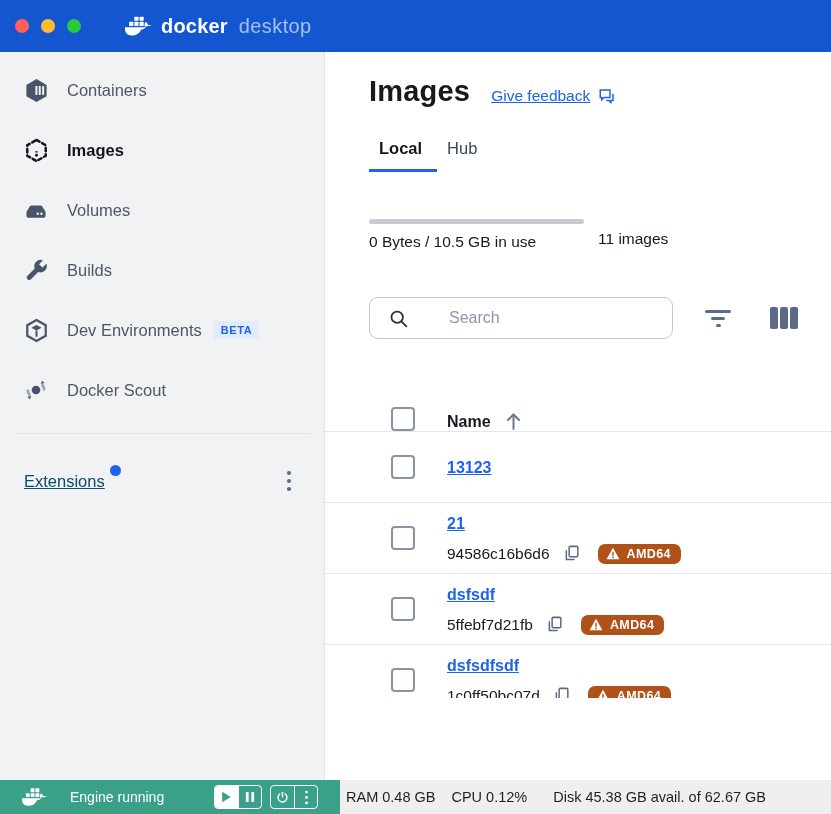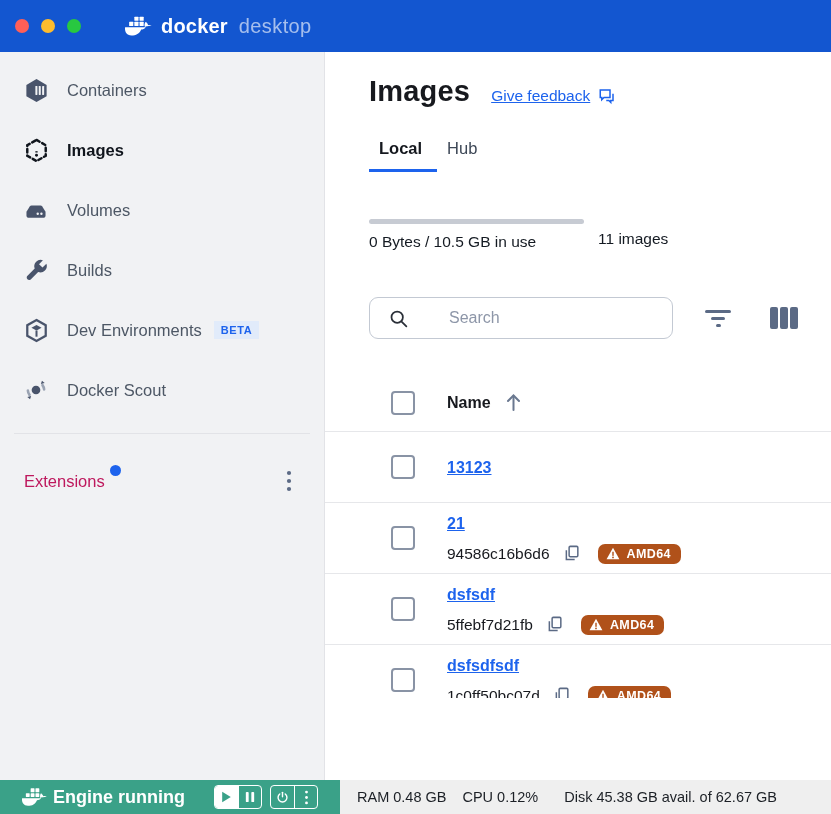--- a/index.html
+++ b/index.html
@@ -22,21 +22,21 @@
 
   
   .sidebar { width:325px; flex:0 0 auto; background:#f1f2f4; border-right:1px solid #e2e3e7; padding-top:8px; position:relative; }
   .nav-item { height:60px; display:flex; align-items:center; padding-left:22px; cursor:pointer; }
   .nav-item .ic { width:28px; height:28px; display:flex; align-items:center; justify-content:center; flex:0 0 auto; }
   .nav-item .lbl { margin-left:17px; font-size:16.5px; color:#4d5765; }
   .nav-item.active .lbl { color:#10151c; font-weight:700; }
   .beta { margin-left:12px; background:#e1ebfa; color:#1d63ed; font-size:11px; font-weight:700; letter-spacing:.6px; padding:3px 7px; border-radius:0; }
   .side-divider { height:1px; background:#e2e3e7; margin:13px 14px 0 14px; }
   .ext-row { margin-top:17px; height:60px; display:flex; align-items:center; padding:0 24px; }
-  .ext-label { font-size:16.5px; color:#be185d; position:relative; }
+  .ext-label { font-size:16.5px; color:#0c4a6e; position:relative;text-decoration:underline; }
   .ext-dot { position:absolute; top:-7px; right:-16px; width:11px; height:11px; border-radius:50%; background:#1d63ed; }
   .ext-kebab { margin-left:auto; cursor:pointer; width:22px; height:26px; display:flex; align-items:center; justify-content:center; }
   .addext-row { height:60px; display:flex; align-items:center; padding-left:22px; margin-top:17px; cursor:pointer; }
   .addext-row .lbl { margin-left:17px; font-size:16.5px; color:#10151c; }
 
   
   .content { flex:1 1 auto; background:#fff; padding-top:23px; min-width:0; }
   .pad { margin-left:44px; }
   .head-row { display:flex; align-items:baseline; }
   .page-title { font-size:29px; font-weight:700; color:#17191e; letter-spacing:.2px; }
@@ -57,44 +57,44 @@
   .search-row { margin-top:46px; display:flex; align-items:center; }
   .search-box { width:304px; height:42px; border:1px solid #c3c9d3; border-radius:9px; display:flex; align-items:center; padding-left:18px; background:#fff; }
   .search-box input { border:none; outline:none; font-size:16px; color:#17191e; margin-left:40px; width:200px; font-family:"Liberation Sans",sans-serif; }
   .search-box input::placeholder { color:#8d96a8; }
   .icon-btn { background:none; border:none; cursor:pointer; display:flex; align-items:center; justify-content:center; }
   .filter-btn { margin-left:28px; width:34px; height:34px; }
   .columns-btn { margin-left:30px; width:38px; height:34px; }
 
   
   .table { margin-top:35px; }
-  .thead { height:58px; display:flex; align-items:center; padding-left:66px; border-bottom:1px solid #e6e7ea; }
+  .thead { height:58px; display:flex; align-items:flex-end; padding-left:66px; border-bottom:1px solid #e6e7ea; }
   .checkbox { width:24px; height:24px; border:2px solid #8993a5; border-radius:4px; background:#fff; cursor:pointer; flex:0 0 auto; }
   .th-name { margin-left:32px; font-size:16px; font-weight:700; color:#17191e; display:flex; align-items:center; gap:14px; cursor:pointer; }
   .rows { height:266px; overflow:hidden; }
   .row { height:71px; display:flex; align-items:center; padding-left:66px; border-bottom:1px solid #e6e7ea; }
   .cell-main { margin-left:32px; padding-top:2px; }
   .img-name { font-size:16px; font-weight:700; color:#1d63ed; text-decoration:underline; cursor:pointer; display:inline-block; }
   .hash-line { margin-top:11px; display:flex; align-items:center; }
   .hash { font-size:15.5px; color:#17191e; }
   .copy-btn { margin-left:12px; width:20px; height:20px; }
   .amd-badge { margin-left:16px; display:inline-flex; align-items:center; gap:7px; background:#b0511a; border-radius:7px; padding:3px 10px 3px 8px; }
   .badge-label { color:#fff; font-size:12.5px; font-weight:700; letter-spacing:.4px; }
 
   
   .statusbar { height:34px; flex:0 0 auto; display:flex; }
   .engine { width:340px; flex:0 0 auto; background:#3aa188; display:flex; align-items:center; padding-left:22px; }
   .engine svg.whale { width:25px; height:19px; }
-  .engine-label { color:#fff; font-weight:700; font-size:18px; margin-left:6px; }
+  .engine-label { color:#fff; font-weight:400; font-size:14px; margin-left:23px; }
   .ctls { margin-left:auto; margin-right:22px; display:flex; gap:8px; }
   .ctl-group { display:flex; border:1.5px solid #fff; border-radius:4px; overflow:hidden; }
   .seg { width:23px; height:22px; background:transparent; border:none; display:flex; align-items:center; justify-content:center; cursor:pointer; padding:0; }
   .seg + .seg { border-left:1.5px solid #fff; }
   .seg-play { background:#fff; }
-  .metrics { flex:1 1 auto; background:#efefef; display:flex; align-items:center; padding-left:17px; font-size:14.5px; color:#1c2026; }
+  .metrics { flex:1 1 auto; background:#efefef; display:flex; align-items:center; padding-left:6px; font-size:14.5px; color:#1c2026; }
   .metric-ram { } .metric-cpu { margin-left:16px; } .metric-disk { margin-left:26px; }
 </style>
 </head>
 <body>
 
 <div class="frame">
 
   <div class="titlebar">
     <div class="traffic">
       <span class="light red"></span>

